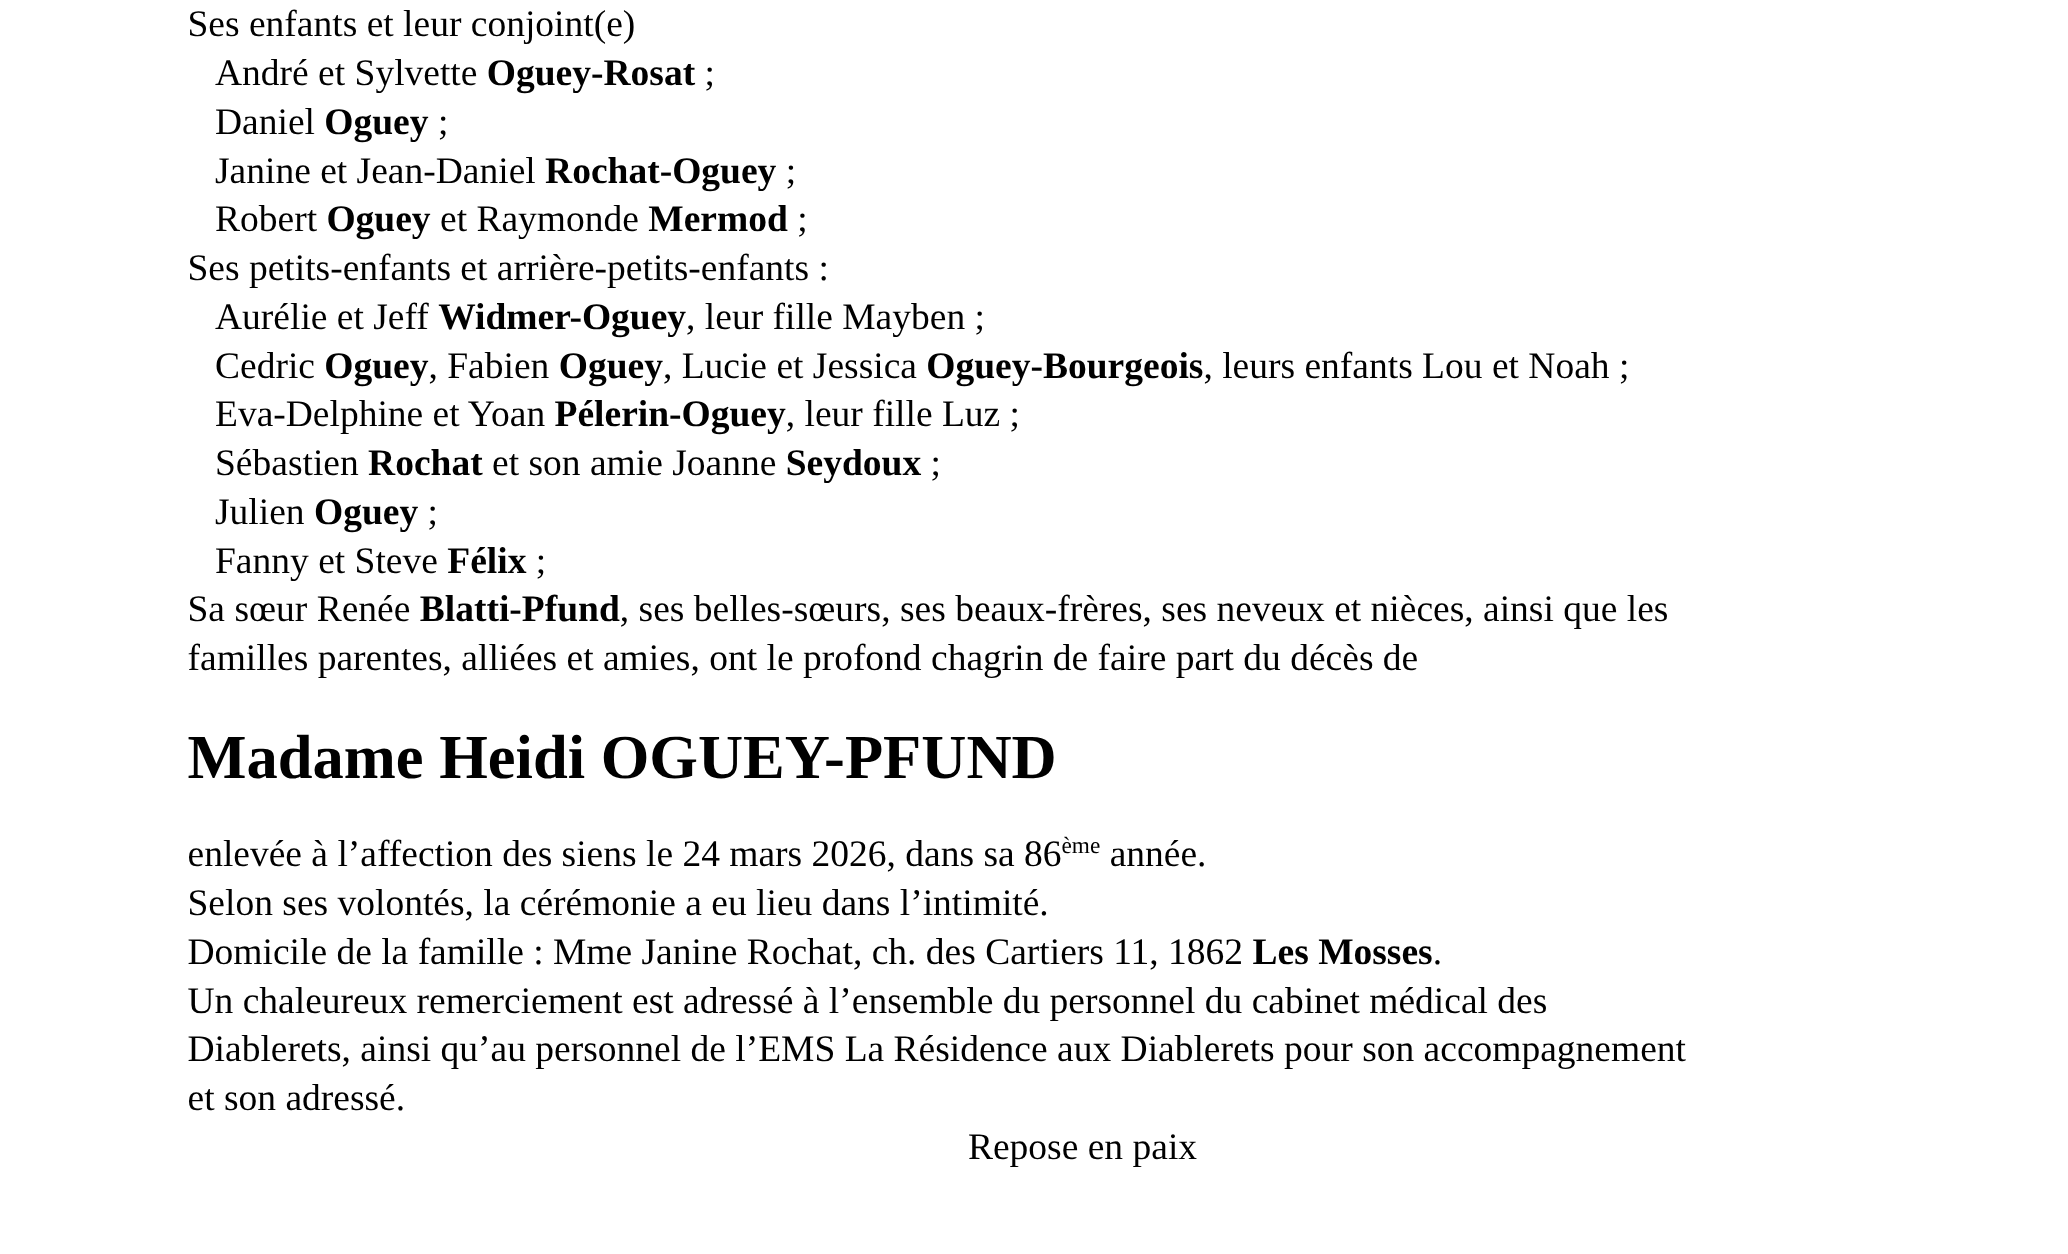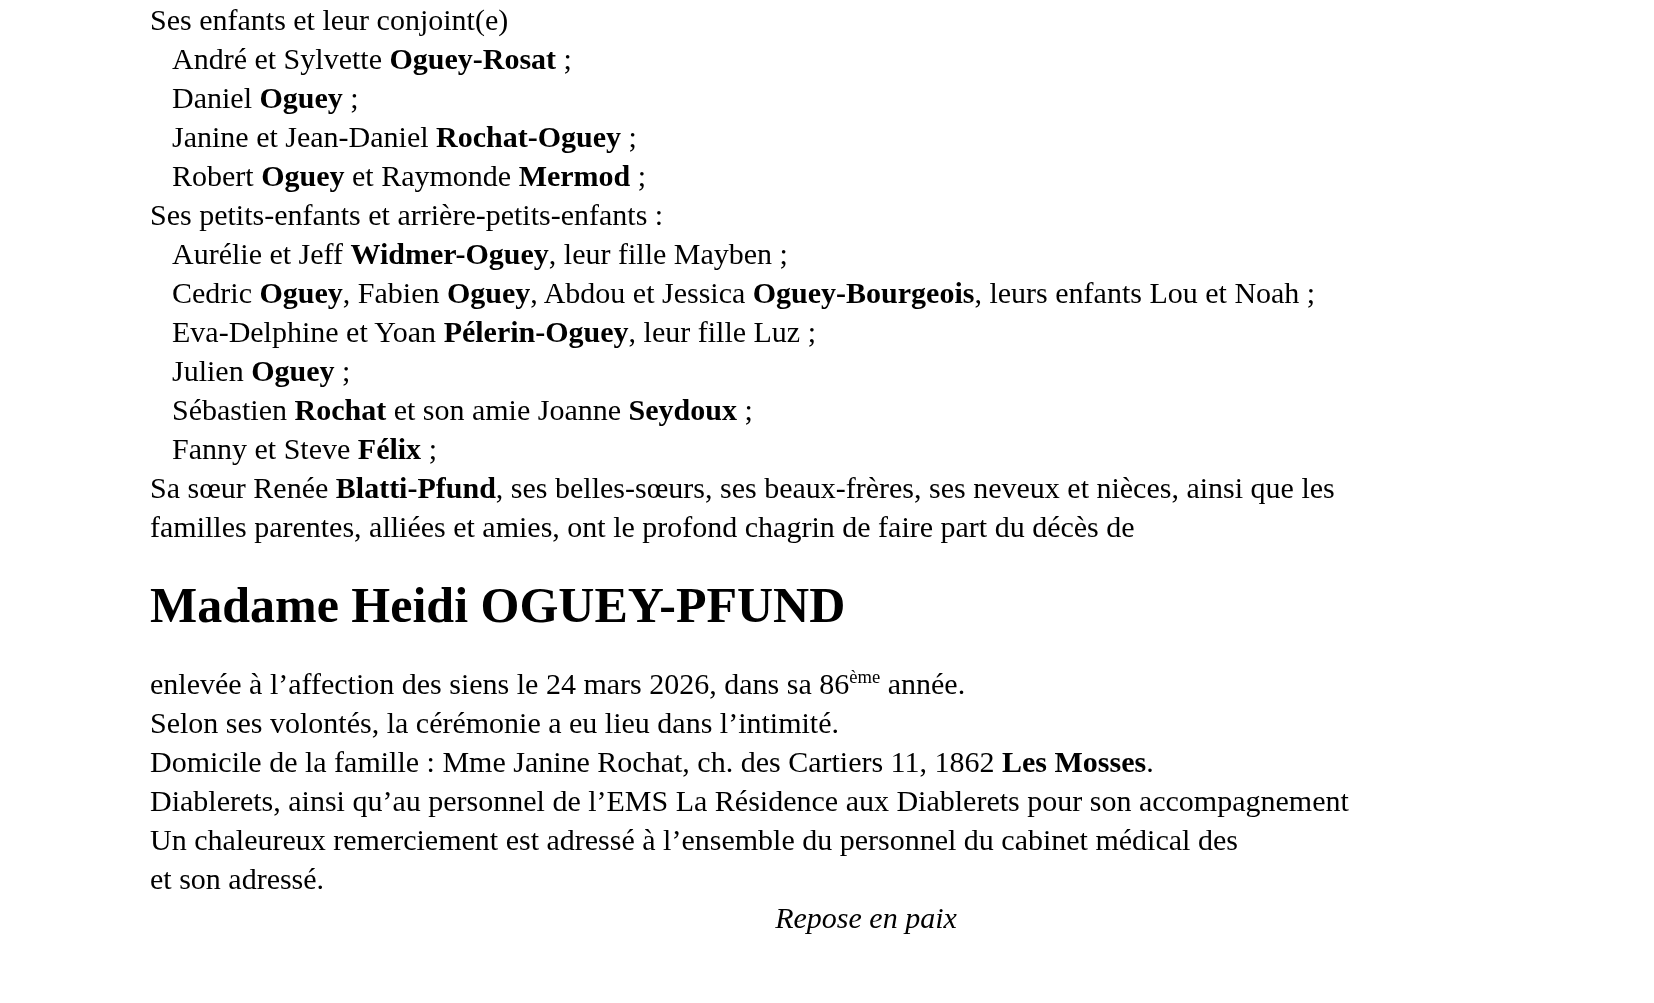--- a/index.html
+++ b/index.html
@@ -41,51 +41,50 @@
     font-size: 50px;
     line-height: 60px;
     font-weight: bold;
     white-space: nowrap;
   }
   .closing {
     margin: 0;
     padding-left: 68px;
     font-size: 30px;
     line-height: 39px;
-    font-style: italic;
     text-align: center;
     white-space: nowrap;
   }
 </style>
 </head>
 <body>
 
 <div class="page">
   <div class="text-block">
       <div class="line"><span class="seg">Ses enfants et leur conjoint(e)</span></div>
       <div class="line indent"><span class="seg">André et Sylvette </span><span class="seg bold">Oguey-Rosat</span><span class="seg"> ;</span></div>
       <div class="line indent"><span class="seg">Daniel </span><span class="seg bold">Oguey</span><span class="seg"> ;</span></div>
       <div class="line indent"><span class="seg">Janine et Jean-Daniel </span><span class="seg bold">Rochat-Oguey</span><span class="seg"> ;</span></div>
       <div class="line indent"><span class="seg">Robert </span><span class="seg bold">Oguey</span><span class="seg"> et Raymonde </span><span class="seg bold">Mermod</span><span class="seg"> ;</span></div>
       <div class="line"><span class="seg">Ses petits-enfants et arrière-petits-enfants :</span></div>
       <div class="line indent"><span class="seg">Aurélie et Jeff </span><span class="seg bold">Widmer-Oguey</span><span class="seg">, leur fille Mayben ;</span></div>
-      <div class="line indent"><span class="seg">Cedric </span><span class="seg bold">Oguey</span><span class="seg">, Fabien </span><span class="seg bold">Oguey</span><span class="seg">, Abdou et Jessica </span><span class="seg bold">Oguey-Bourgeois</span><span class="seg">, leurs enfants Lou et Noah ;</span></div>
+      <div class="line indent"><span class="seg">Cedric </span><span class="seg bold">Oguey</span><span class="seg">, Fabien </span><span class="seg bold">Oguey</span><span class="seg">, Lucie et Jessica </span><span class="seg bold">Oguey-Bourgeois</span><span class="seg">, leurs enfants Lou et Noah ;</span></div>
       <div class="line indent"><span class="seg">Eva-Delphine et Yoan </span><span class="seg bold">Pélerin-Oguey</span><span class="seg">, leur fille Luz ;</span></div>
+      <div class="line indent"><span class="seg">Sébastien </span><span class="seg bold">Rochat</span><span class="seg"> et son amie Joanne </span><span class="seg bold">Seydoux</span><span class="seg"> ;</span></div>
       <div class="line indent"><span class="seg">Julien </span><span class="seg bold">Oguey</span><span class="seg"> ;</span></div>
-      <div class="line indent"><span class="seg">Sébastien </span><span class="seg bold">Rochat</span><span class="seg"> et son amie Joanne </span><span class="seg bold">Seydoux</span><span class="seg"> ;</span></div>
       <div class="line indent"><span class="seg">Fanny et Steve </span><span class="seg bold">Félix</span><span class="seg"> ;</span></div>
       <div class="line"><span class="seg">Sa sœur Renée </span><span class="seg bold">Blatti-Pfund</span><span class="seg">, ses belles-sœurs, ses beaux-frères, ses neveux et nièces, ainsi que les</span></div>
       <div class="line"><span class="seg">familles parentes, alliées et amies, ont le profond chagrin de faire part du décès de</span></div>
     </div>
 
   <h1 class="title">Madame Heidi OGUEY-PFUND</h1>
 
   <div class="text-block">
       <div class="line"><span class="seg">enlevée à l’affection des siens le 24 mars 2026, dans sa 86</span><span class="seg sup">ème</span><span class="seg"> année.</span></div>
       <div class="line"><span class="seg">Selon ses volontés, la cérémonie a eu lieu dans l’intimité.</span></div>
       <div class="line"><span class="seg">Domicile de la famille : Mme Janine Rochat, ch. des Cartiers 11, 1862 </span><span class="seg bold">Les Mosses</span><span class="seg">.</span></div>
+      <div class="line"><span class="seg">Un chaleureux remerciement est adressé à l’ensemble du personnel du cabinet médical des</span></div>
       <div class="line"><span class="seg">Diablerets, ainsi qu’au personnel de l’EMS La Résidence aux Diablerets pour son accompagnement</span></div>
-      <div class="line"><span class="seg">Un chaleureux remerciement est adressé à l’ensemble du personnel du cabinet médical des</span></div>
       <div class="line"><span class="seg">et son adressé.</span></div>
     </div>
 
   <p class="closing">Repose en paix</p>
 </div>
 
 </body></html>

